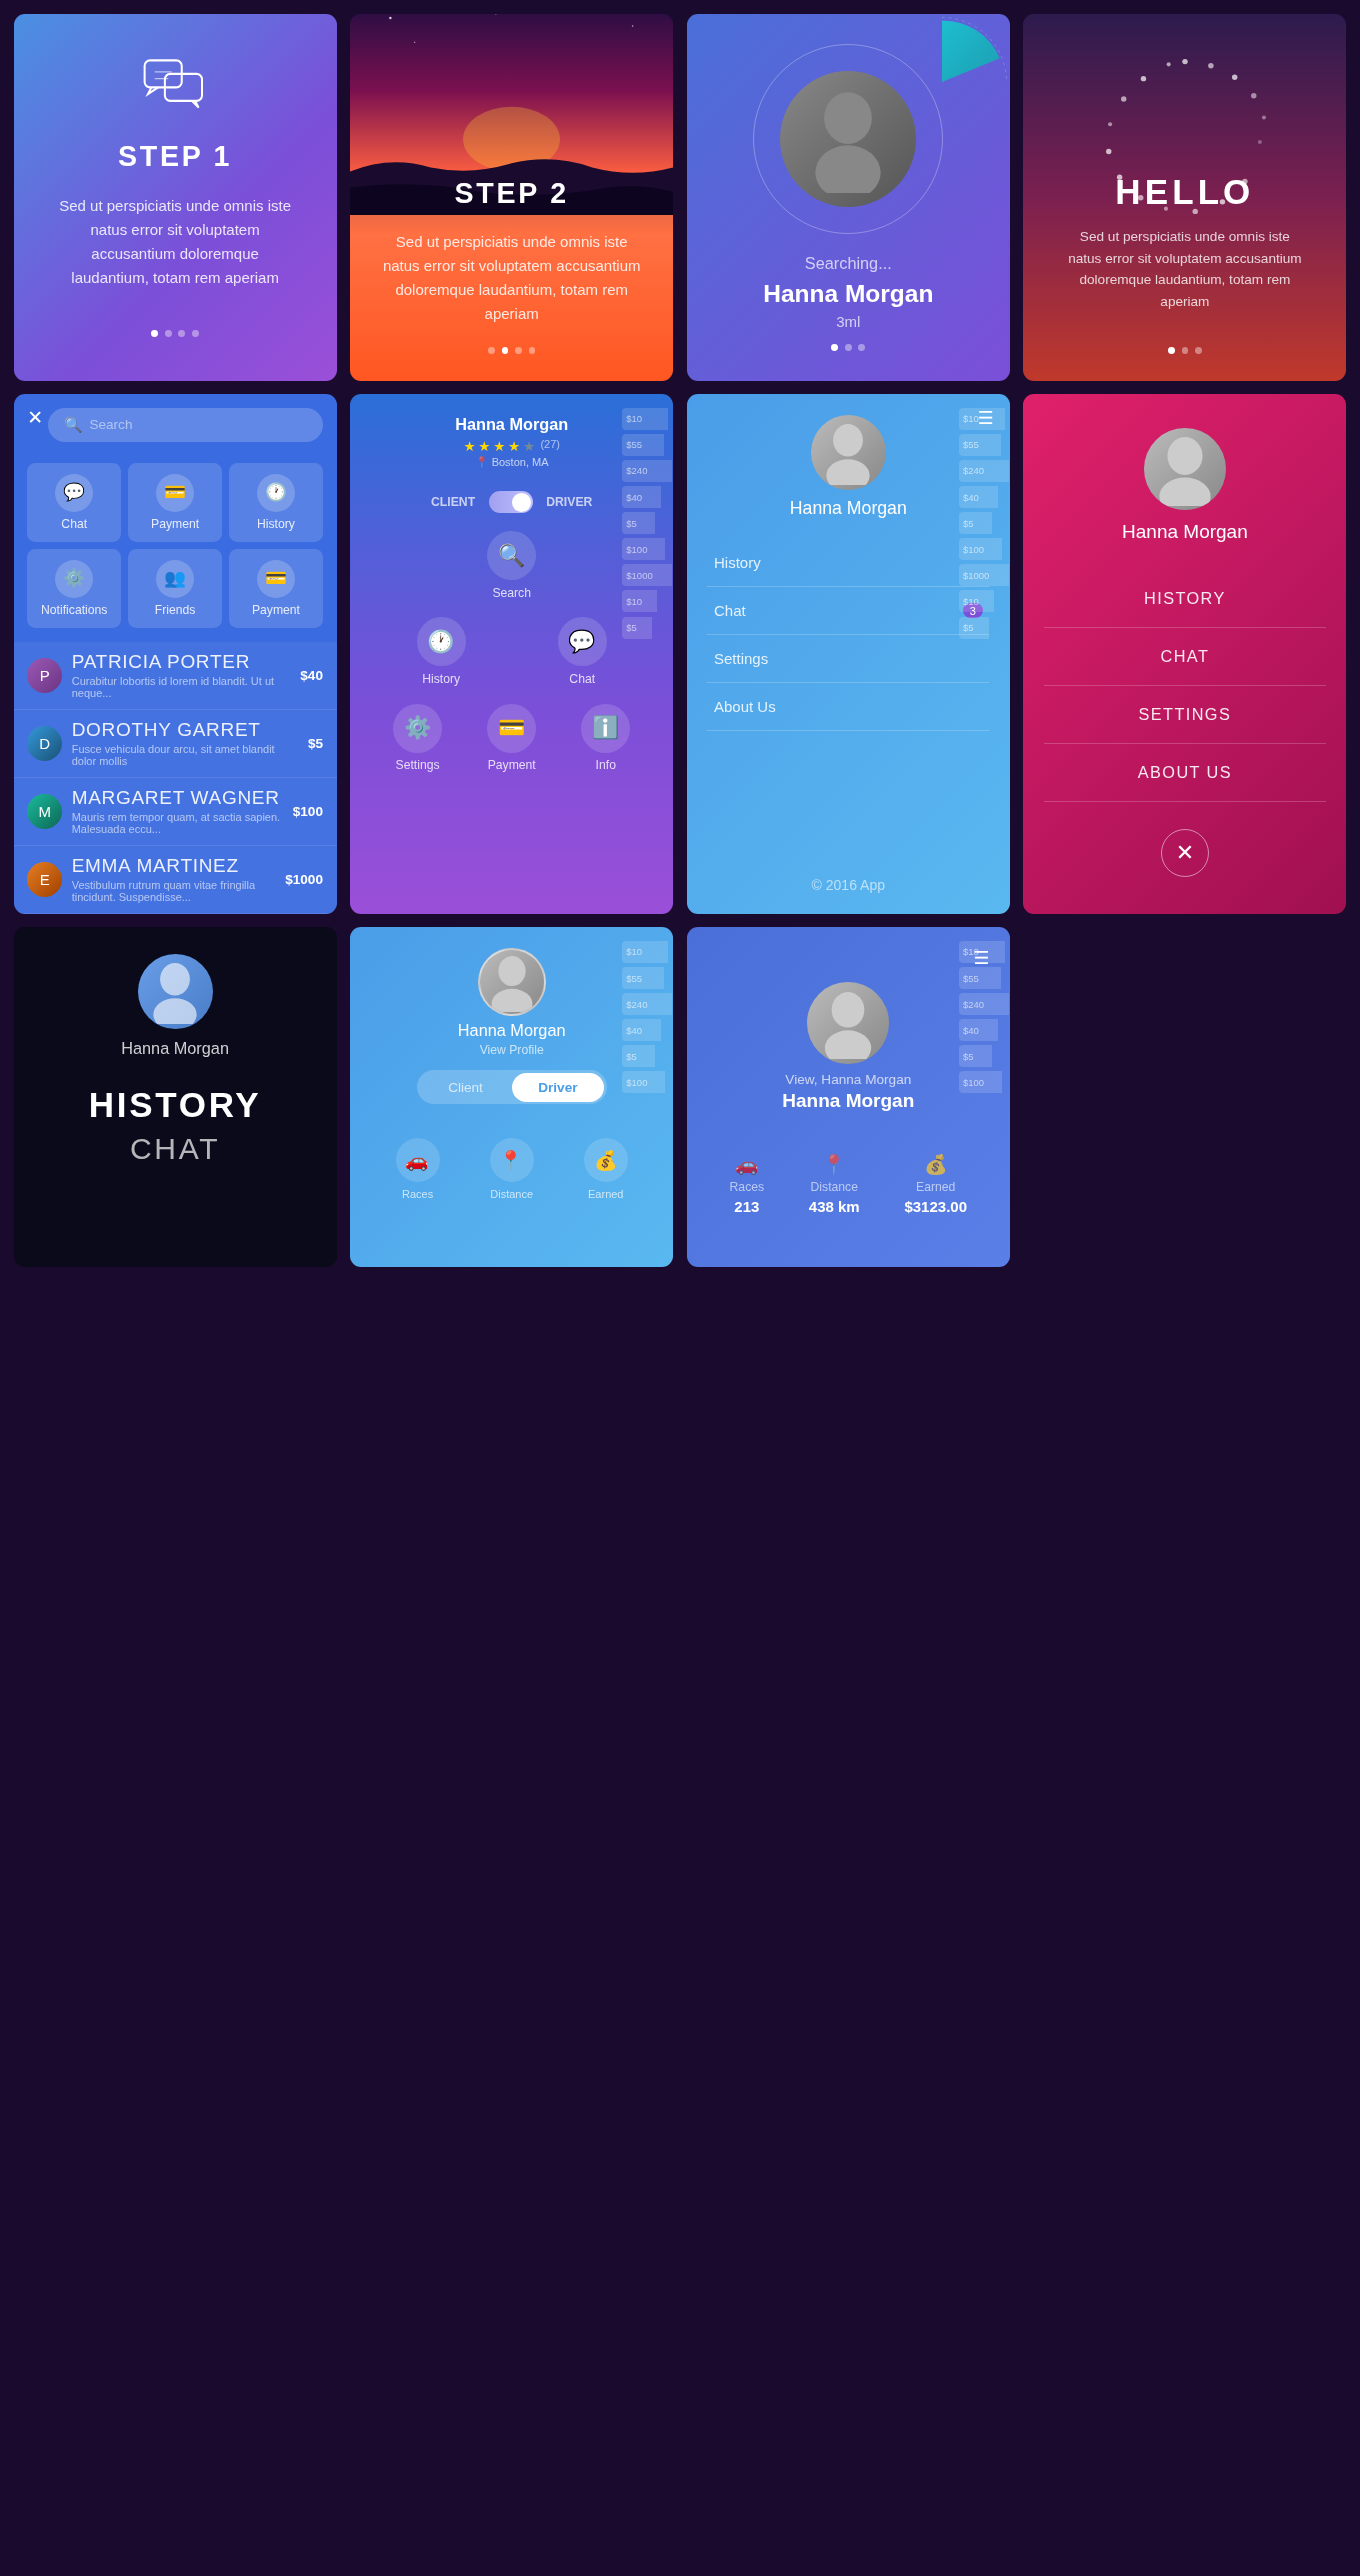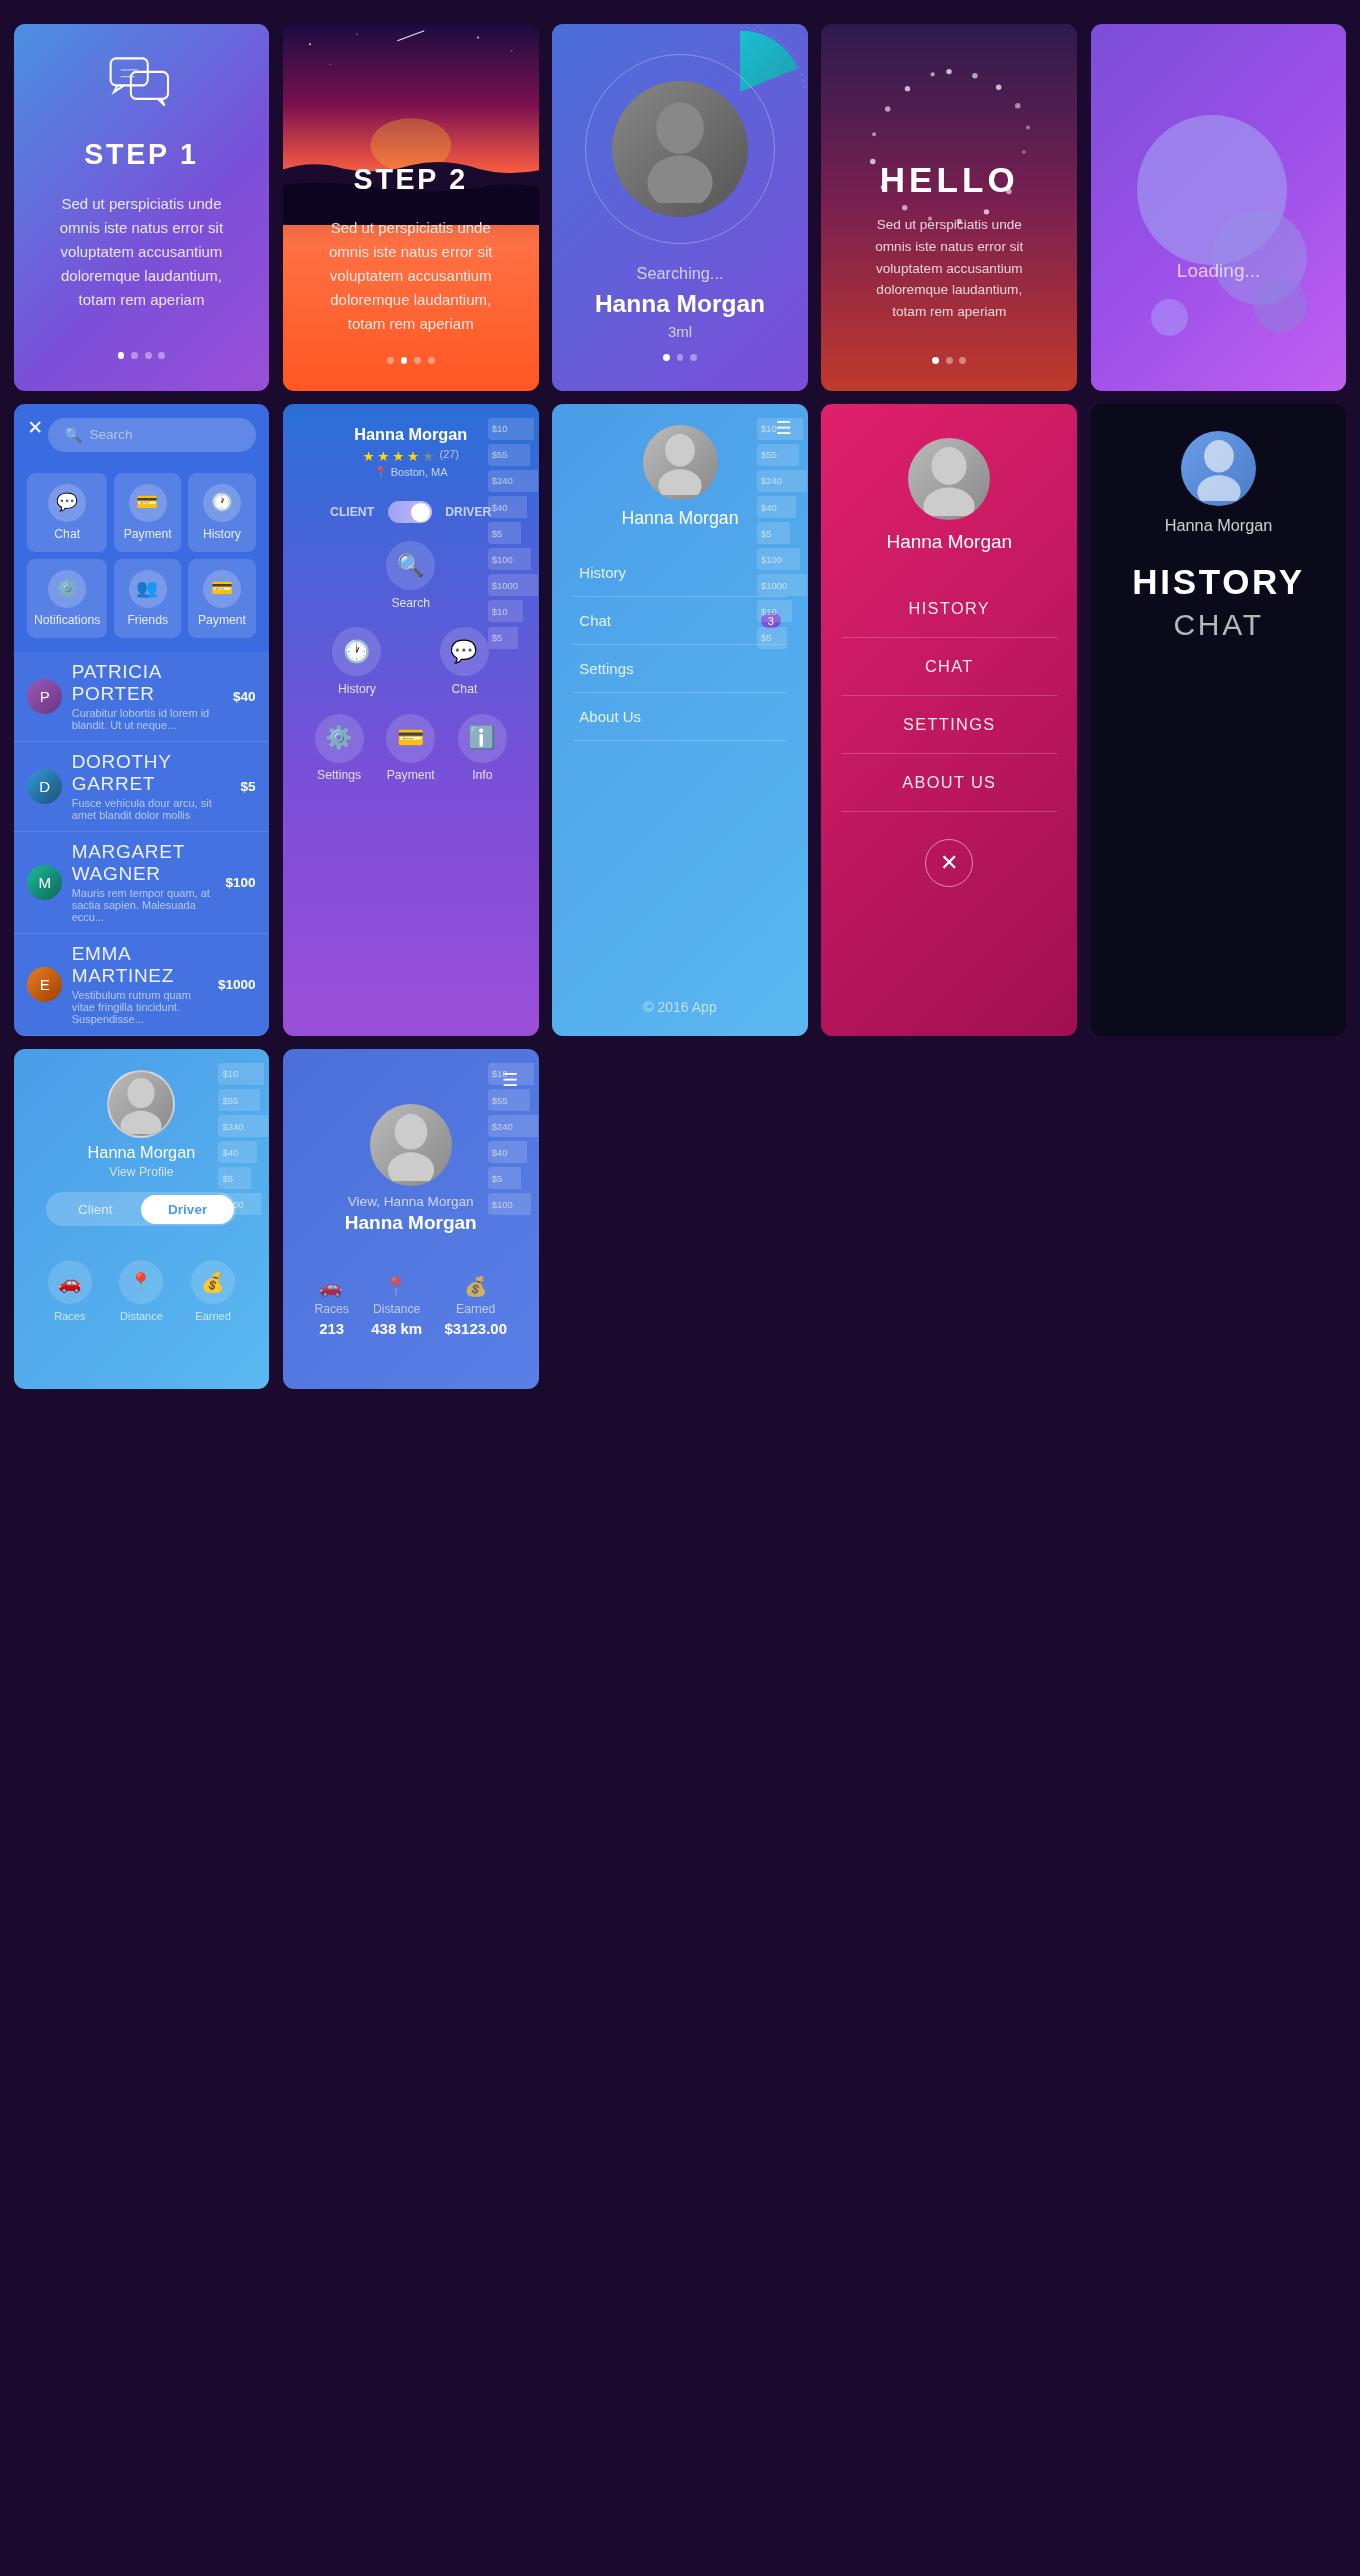--- a/index.html
+++ b/index.html
@@ -5,24 +5,23 @@
     * { margin: 0; padding: 0; box-sizing: border-box; }
     body {
       background: #1a0a2e;
       width: 1360px;
       min-height: 2576px;
       font-family: 'Arial', sans-serif;
       overflow-x: hidden;
     }
     .grid {
       display: grid;
-      grid-template-columns: repeat(5, 1fr);
+      grid-template-columns: repeat(4, 1fr);
       gap: 13.6px;
       padding: 13.6px;
-      margin-top: 10px;
     }
     .cell {
       border-radius: 11px;
       overflow: hidden;
       position: relative;
       min-height: 340px;
     }
 
     
     .cell-1-1 {
@@ -890,29 +889,20 @@
     </div>
     <div class="hello-title">HELLO</div>
     <div class="hello-desc">Sed ut perspiciatis unde omnis iste natus error sit voluptatem accusantium doloremque laudantium, totam rem aperiam</div>
     <div class="dots">
       <div class="dot active"></div>
       <div class="dot"></div>
       <div class="dot"></div>
     </div>
   </div>
 
-  <div class="cell cell-2-2">
-    <div class="bubble-container">
-      <div class="bubble bubble-1"></div>
-      <div class="bubble bubble-2"></div>
-      <div class="bubble bubble-3"></div>
-      <div class="bubble bubble-4"></div>
-    </div>
-    <div class="loading-text">Loading...</div>
-  </div>
 
   <div class="cell cell-2-3" style="position:relative;">
     <div class="close-btn">✕</div>
     <div class="search-bar" style="position:relative;margin-left:34px;">
       <span>🔍</span>
       <span style="color:rgba(255,255,255,0.5);font-size:13.6px;">Search</span>
     </div>
     <div class="icon-grid">
       <div class="icon-item">
         <div class="icon-circle">💬</div>

